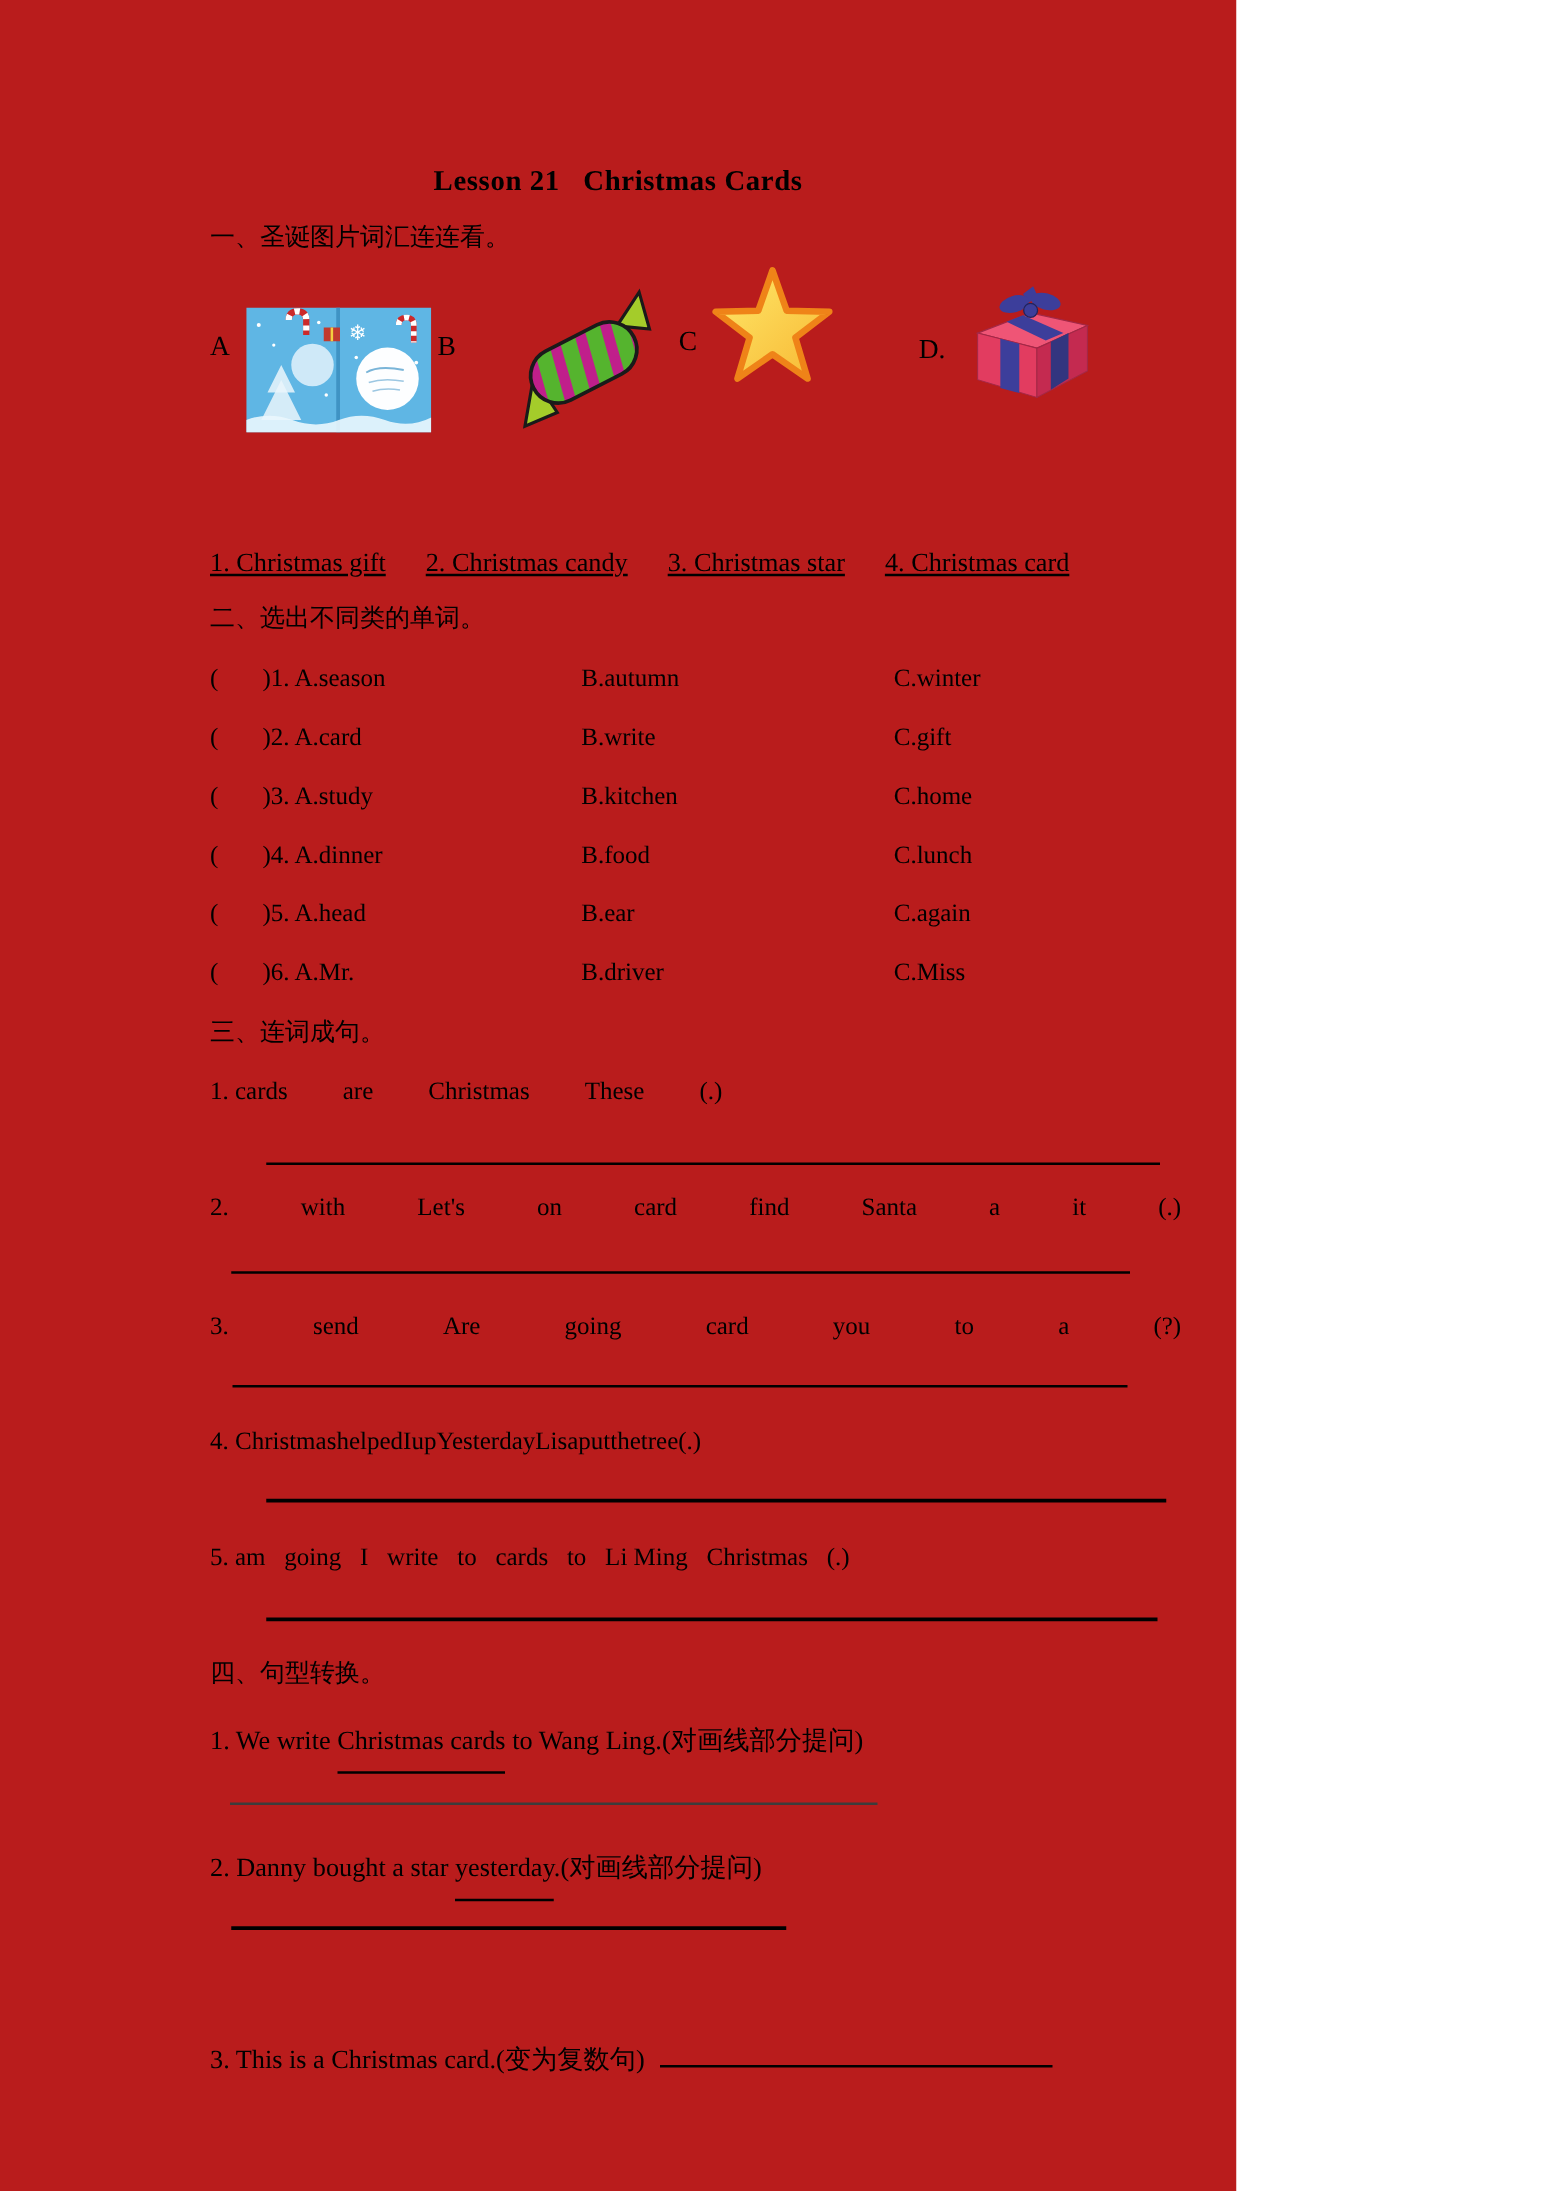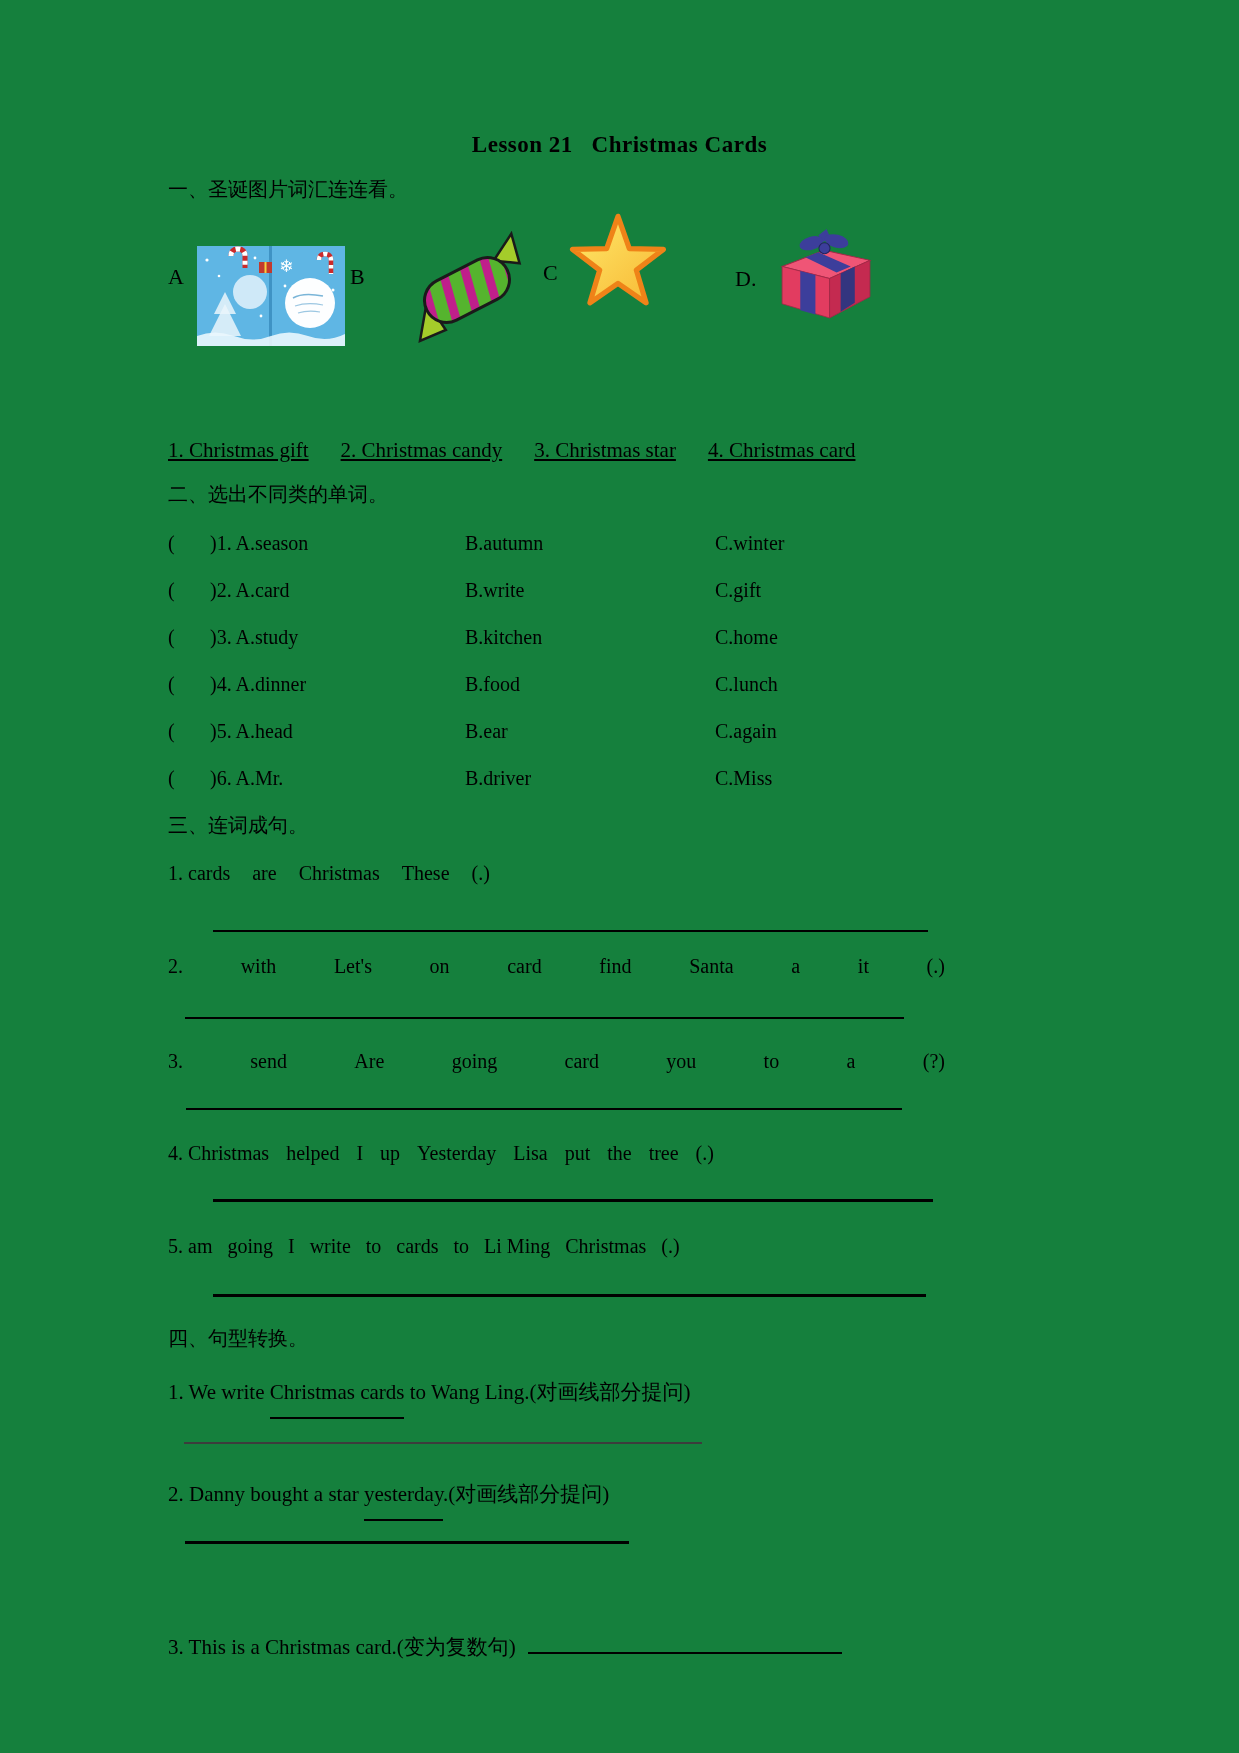--- a/index.html
+++ b/index.html
@@ -1,37 +1,37 @@
 <!DOCTYPE html>
 <html><head>
 <meta charset="utf-8">
 <style>
   html,body { margin:0; padding:0; background:#ffffff; }
   .page {
-    position:relative; width:1239px; height:1753px; background:#15803d;
+    position:relative; width:989px; height:1753px; background:#b91c1c;
     font-family:"Liberation Serif","DejaVu Serif",serif; color:#000;
     overflow:hidden;
   }
   .abs { position:absolute; }
   .title {
     position:absolute; left:0; right:0; top:132px; text-align:center;
     font-size:23px; font-weight:bold; white-space:pre; letter-spacing:0.5px;
   }
   .heading { position:absolute; left:168px; font-size:20px; white-space:pre; }
   .pic-label { position:absolute; font-size:22px; }
   .word-list { position:absolute; left:168px; top:438px; display:flex; gap:32px; font-size:21px; }
   .word-list span { white-space:pre;text-decoration:underline; }
   .s2row {
     position:absolute; left:168px; display:grid;
     grid-template-columns:42px 255px 250px auto; font-size:20px;
   }
   .s2row span { white-space:pre; }
   .s3item { position:absolute; left:168px; display:flex; font-size:20px; align-items:baseline; }
   .s3item .tok { white-space:pre; }
-  .gap22 { gap:22px; } .gap13 { gap:17px;justify-content:center; } .gap15 { gap:15px; }
+  .gap22 { gap:22px; } .gap13 { gap:0;justify-content:center; } .gap15 { gap:15px; }
   .spread { width:777px; justify-content:space-between; }
   .ansline { position:absolute; height:2px; background:#000; }
   .ansline.thick { height:3px; }
   .ansline.soft { background:#3c3c3c; }
   .s4item { position:absolute; left:168px; font-size:21px; }
   .s4item span { white-space:pre; }
   .u { border-bottom:2px solid #000; padding-bottom:13px; }
   .inline-blank {
     display:inline-block; width:314px; height:4px;
     border-bottom:2px solid #000; margin-left:12px; vertical-align:baseline;
@@ -183,21 +183,21 @@
   </div>
   <div class="s2row" style="top:767px;">
     <span>(</span>
     <span>)6. A.Mr.</span>
     <span>B.driver</span>
     <span>C.Miss</span>
   </div>
 
   <div class="heading" style="top:812px;">三、连词成句。</div>
 
-  <div class="s3item gap22" style="top:862px;">
+  <div class="s3item gap22" style="top:862px;gap:44px;">
       <span class="tok">1. cards</span>
       <span class="tok">are</span>
       <span class="tok">Christmas</span>
       <span class="tok">These</span>
       <span class="tok">(.)</span>
     </div>
   <div class="ansline" style="left:213px; top:930px; width:715px;"></div>
 
   <div class="s3item spread" style="top:955px;">
       <span class="tok">2.</span>

